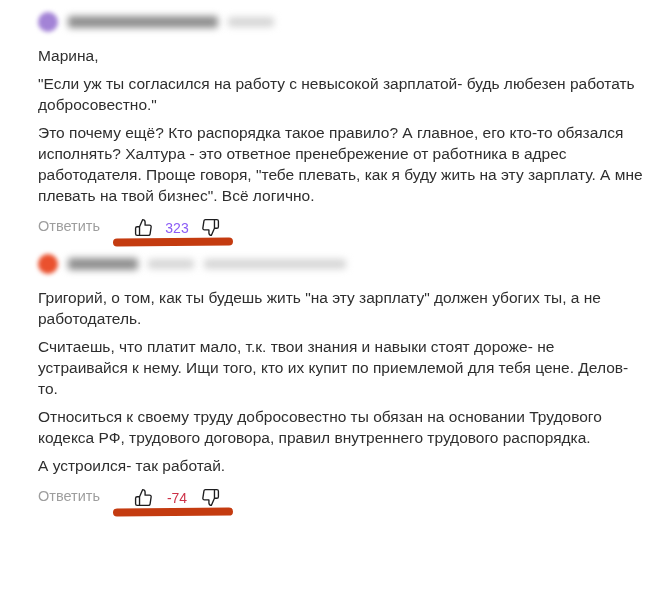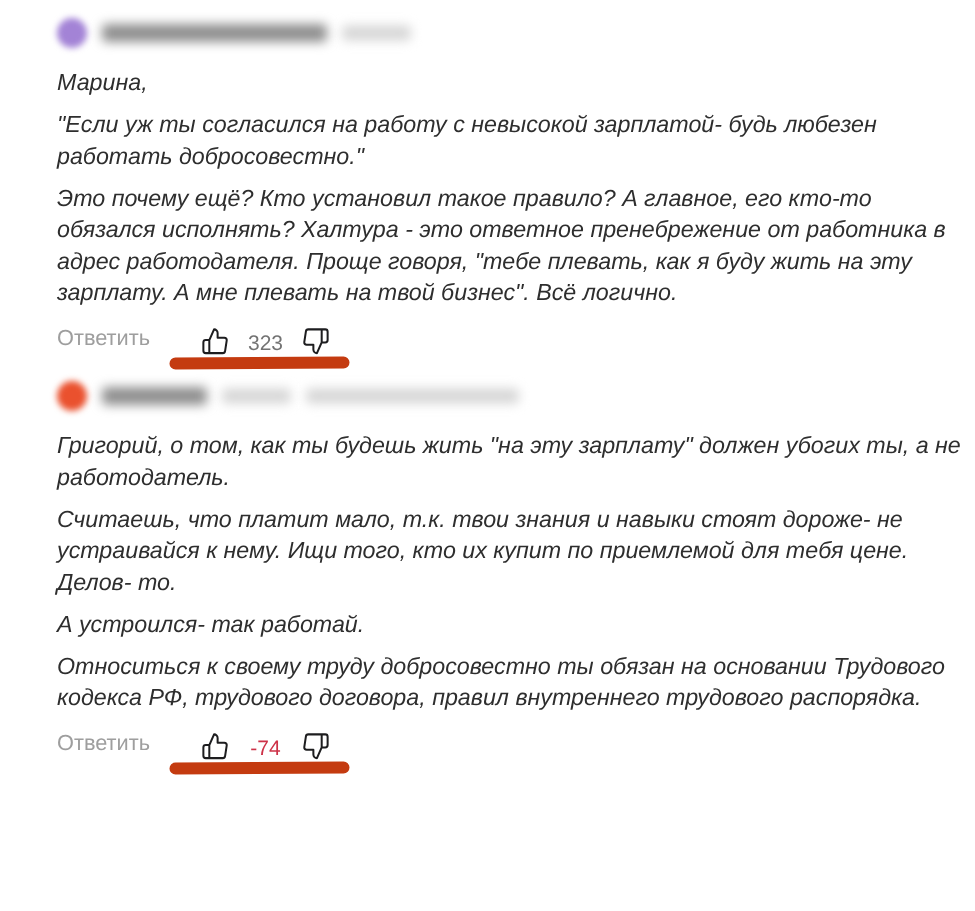--- a/index.html
+++ b/index.html
@@ -7,21 +7,21 @@
     width:650px;height:607px;box-sizing:border-box;
     padding:12px 6px 0 38px;background:#ffffff;overflow:hidden;
     font-family:"Liberation Sans","DejaVu Sans",sans-serif;
   }
   .comment+.comment{margin-top:14px;}
   .comment-header{display:flex;align-items:center;gap:10px;height:20px;}
   .avatar{width:20px;height:20px;border-radius:50%;filter:blur(2.2px);flex:none;}
   .blurbar{height:12px;border-radius:3px;background:#8f8f8f;filter:blur(3.5px);flex:none;}
   .blurbar.light{background:#d6d6d6;height:10px;}
   .w150{width:150px;}.w48{width:46px;}.w70{width:70px;}.w140{width:142px;}
-  .para{margin:7px 0 0;font-size:15.5px;line-height:21px;color:#2e2e2e;max-width:606px;font-style:italic;}
+  .para{margin:7px 0 0;font-size:15.5px;line-height:21px;color:#2e2e2e;max-width:606px;}
   .para.first{margin-top:13px;}
   .actions{margin-top:12px;display:flex;align-items:flex-start;height:22px;}
   .reply{border:0;background:none;padding:0;font-size:14.5px;color:#9e9e9e;
          font-family:inherit;cursor:pointer;width:62px;text-align:left;}
   .votes{position:relative;display:flex;align-items:center;gap:11px;margin-left:34px;}
   .thumb{display:inline-flex;cursor:pointer;background:none;border:0;padding:0;}
   .thumb.down{transform:rotate(180deg);}
   .count{font-size:14px;min-width:26px;text-align:center;font-weight:400;}
   .underline-mark{position:absolute;left:-21px;right:-13px;bottom:-9px;height:8px;
                   border-radius:4.5px;transform:rotate(-0.4deg);}
@@ -32,51 +32,51 @@
 <div class="page">
 
   <article class="comment">
     <header class="comment-header">
       <span class="avatar" style="background: rgb(163, 131, 214);"></span>
       <span class="blurbar w150"></span>
       <span class="blurbar light w48"></span>
     </header>
     <p class="para first">Марина,</p>
     <p class="para">"Если уж ты согласился на работу с невысокой зарплатой- будь любезен работать добросовестно."</p>
-    <p class="para">Это почему ещё? Кто установил такое правило? А главное, его кто-то обязался исполнять? Халтура - это ответное пренебрежение от работника в адрес работодателя. Проще говоря, "тебе плевать, как я буду жить на эту зарплату. А мне плевать на твой бизнес". Всё логично.</p>
+    <p class="para">Это почему ещё? Кто распорядка такое правило? А главное, его кто-то обязался исполнять? Халтура - это ответное пренебрежение от работника в адрес работодателя. Проще говоря, "тебе плевать, как я буду жить на эту зарплату. А мне плевать на твой бизнес". Всё логично.</p>
     <div class="actions">
       <button class="reply">Ответить</button>
       <div class="votes">
         <button class="thumb">
           <svg viewBox="0 0 24 24" width="19" height="19" fill="none" stroke="#1d1d1f" stroke-width="1.7" stroke-linecap="round" stroke-linejoin="round">
               <path d="M14 9V5a3 3 0 0 0-3-3l-4 9v11h11.28a2 2 0 0 0 2-1.7l1.38-9a2 2 0 0 0-2-2.3zM7 22H4a2 2 0 0 1-2-2v-7a2 2 0 0 1 2-2h3"></path>
             </svg>
         </button>
-        <span class="count" style="color: #737373;">323</span>
+        <span class="count" style="color: #8b5cf6;">323</span>
         <button class="thumb down">
           <svg viewBox="0 0 24 24" width="19" height="19" fill="none" stroke="#1d1d1f" stroke-width="1.7" stroke-linecap="round" stroke-linejoin="round">
               <path d="M14 9V5a3 3 0 0 0-3-3l-4 9v11h11.28a2 2 0 0 0 2-1.7l1.38-9a2 2 0 0 0-2-2.3zM7 22H4a2 2 0 0 1-2-2v-7a2 2 0 0 1 2-2h3"></path>
             </svg>
         </button>
         <span class="underline-mark" style="background: rgb(196, 59, 16);"></span>
       </div>
     </div>
   </article>
 
   <article class="comment">
     <header class="comment-header">
       <span class="avatar" style="background: rgb(234, 81, 46);"></span>
       <span class="blurbar w70"></span>
       <span class="blurbar light w48"></span>
       <span class="blurbar light w140"></span>
     </header>
     <p class="para first">Григорий, о том, как ты будешь жить "на эту зарплату" должен убогих ты, а не работодатель.</p>
     <p class="para">Считаешь, что платит мало, т.к. твои знания и навыки стоят дороже- не устраивайся к нему. Ищи того, кто их купит по приемлемой для тебя цене. Делов- то.</p>
+    <p class="para">Относиться к своему труду добросовестно ты обязан на основании Трудового кодекса РФ, трудового договора, правил внутреннего трудового распорядка.</p>
     <p class="para">А устроился- так работай.</p>
-    <p class="para">Относиться к своему труду добросовестно ты обязан на основании Трудового кодекса РФ, трудового договора, правил внутреннего трудового распорядка.</p>
     <div class="actions">
       <button class="reply">Ответить</button>
       <div class="votes">
         <button class="thumb">
           <svg viewBox="0 0 24 24" width="19" height="19" fill="none" stroke="#1d1d1f" stroke-width="1.7" stroke-linecap="round" stroke-linejoin="round">
               <path d="M14 9V5a3 3 0 0 0-3-3l-4 9v11h11.28a2 2 0 0 0 2-1.7l1.38-9a2 2 0 0 0-2-2.3zM7 22H4a2 2 0 0 1-2-2v-7a2 2 0 0 1 2-2h3"></path>
             </svg>
         </button>
         <span class="count" style="color: rgb(205, 50, 72);">-74</span>
         <button class="thumb down">

